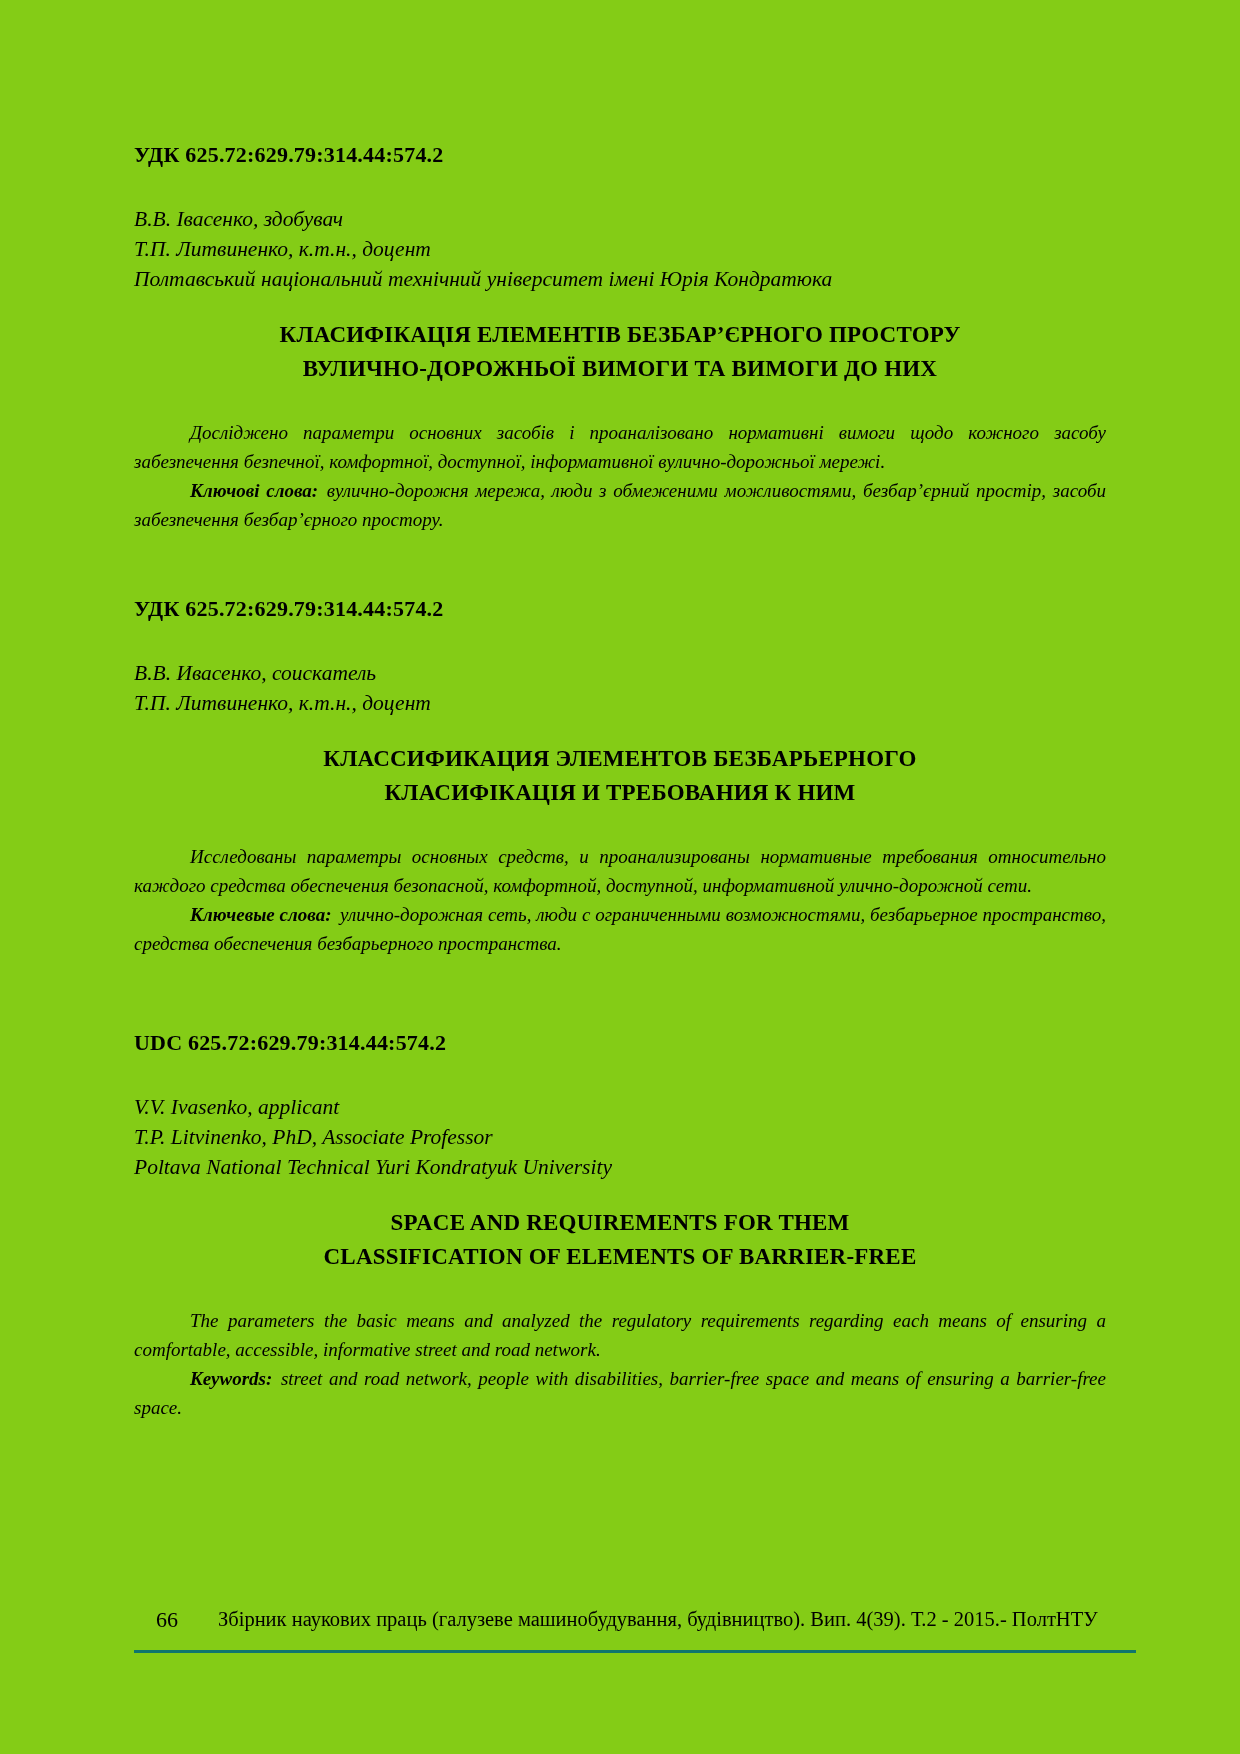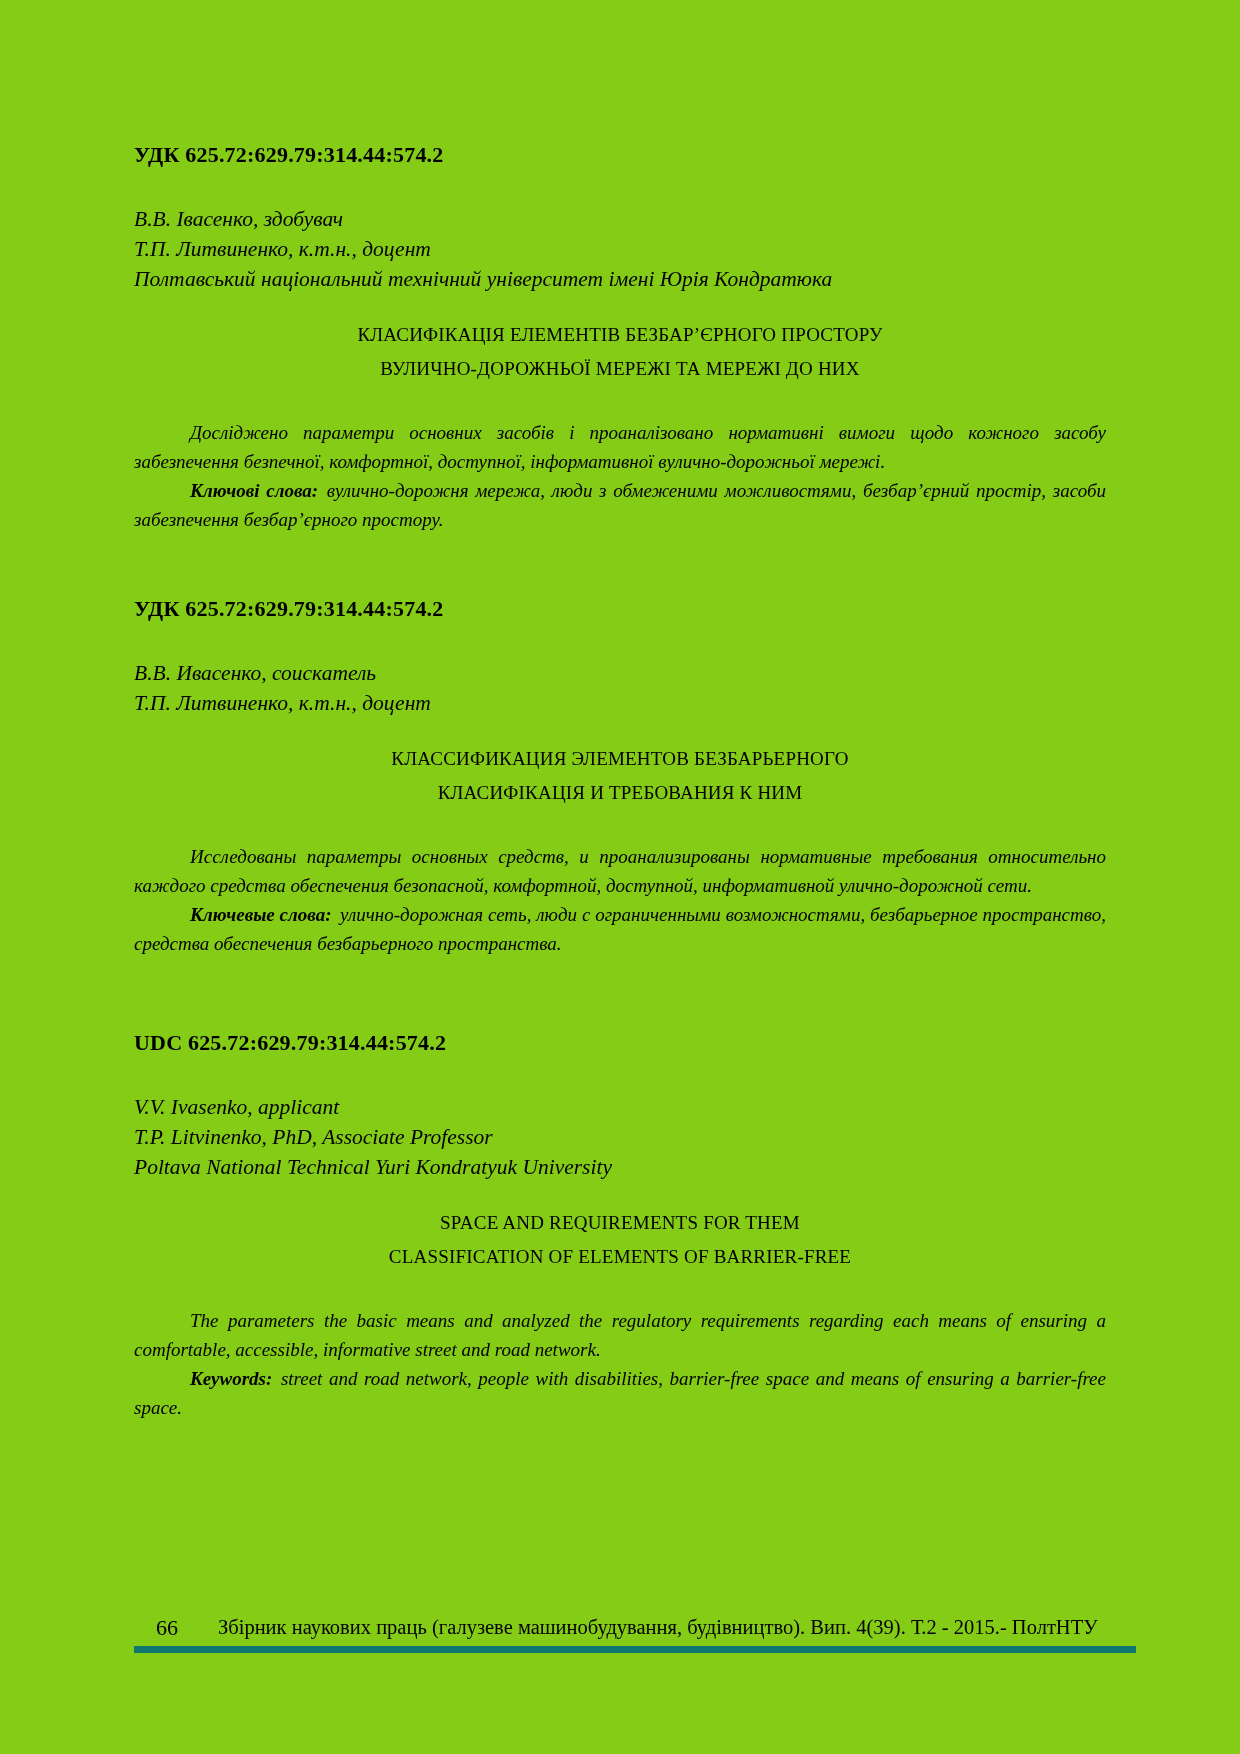--- a/index.html
+++ b/index.html
@@ -28,22 +28,22 @@
   }
   .authors {
     text-align: left;
     font-style: italic;
     font-size: 21.5px;
     line-height: 30px;
     margin-bottom: 24px;
   }
   .title {
     text-align: center;
-    font-weight: normal;
-    font-size: 19px;
+    font-weight: bold;
+    font-size: 23px;
     line-height: 34px;
     letter-spacing: 0.2px;
     margin-bottom: 32px;
   }
   .title .tl { display: block; }
   .abstract {
     font-style: italic;
     font-size: 19px;
     line-height: 29px;
     text-align: justify;
@@ -55,22 +55,22 @@
     position: absolute;
     left: 134px;
     right: 104px;
     bottom: 101px;
   }
   .footer-row {
     display: flex;
     align-items: flex-end;
     font-size: 20.5px;
     line-height: 27px;
-    padding-bottom: 5px;
-    border-bottom: 7px solid #0f766e;
+    padding-bottom: 17px;
+    border-bottom: 3px solid #0f766e;
   }
   .pagenum {
     font-size: 22px;
     margin-left: 22px;
     flex: 0 0 auto;
   }
   .journal {
     margin-left: 40px;
     flex: 1 1 auto;
     white-space: nowrap;
@@ -83,21 +83,21 @@
 
   <section class="paper-section s1" lang="uk">
     <p class="udc">УДК 625.72:629.79:314.44:574.2</p>
     <div class="authors">
       <div>В.В. Івасенко, здобувач</div>
       <div>Т.П. Литвиненко, к.т.н., доцент</div>
       <div>Полтавський національний технічний університет імені Юрія Кондратюка</div>
     </div>
     <h1 class="title">
       <span class="tl">КЛАСИФІКАЦІЯ ЕЛЕМЕНТІВ БЕЗБАР’ЄРНОГО ПРОСТОРУ</span>
-      <span class="tl">ВУЛИЧНО-ДОРОЖНЬОЇ МЕРЕЖІ ТА МЕРЕЖІ ДО НИХ</span>
+      <span class="tl">ВУЛИЧНО-ДОРОЖНЬОЇ ВИМОГИ ТА ВИМОГИ ДО НИХ</span>
     </h1>
     <p class="abstract">Досліджено параметри основних засобів і проаналізовано нормативні вимоги щодо кожного засобу забезпечення безпечної, комфортної, доступної, інформативної вулично-дорожньої мережі.</p>
     <p class="abstract">
       <span class="kw-label">Ключові слова:</span><span>вулично-дорожня мережа, люди з обмеженими можливостями, безбар’єрний простір, засоби забезпечення безбар’єрного простору.</span>
     </p>
   </section>
 
   <section class="paper-section s2" lang="ru">
     <p class="udc">УДК 625.72:629.79:314.44:574.2</p>
     <div class="authors">

